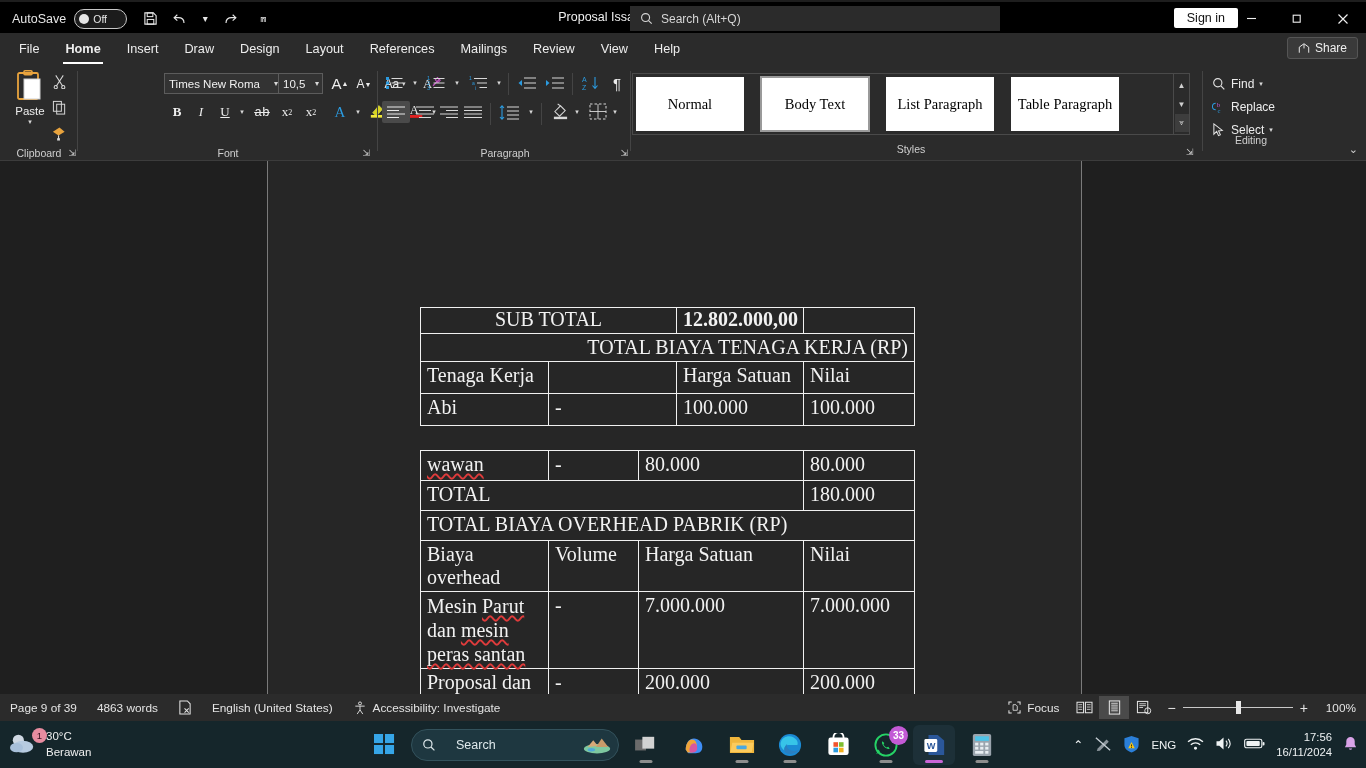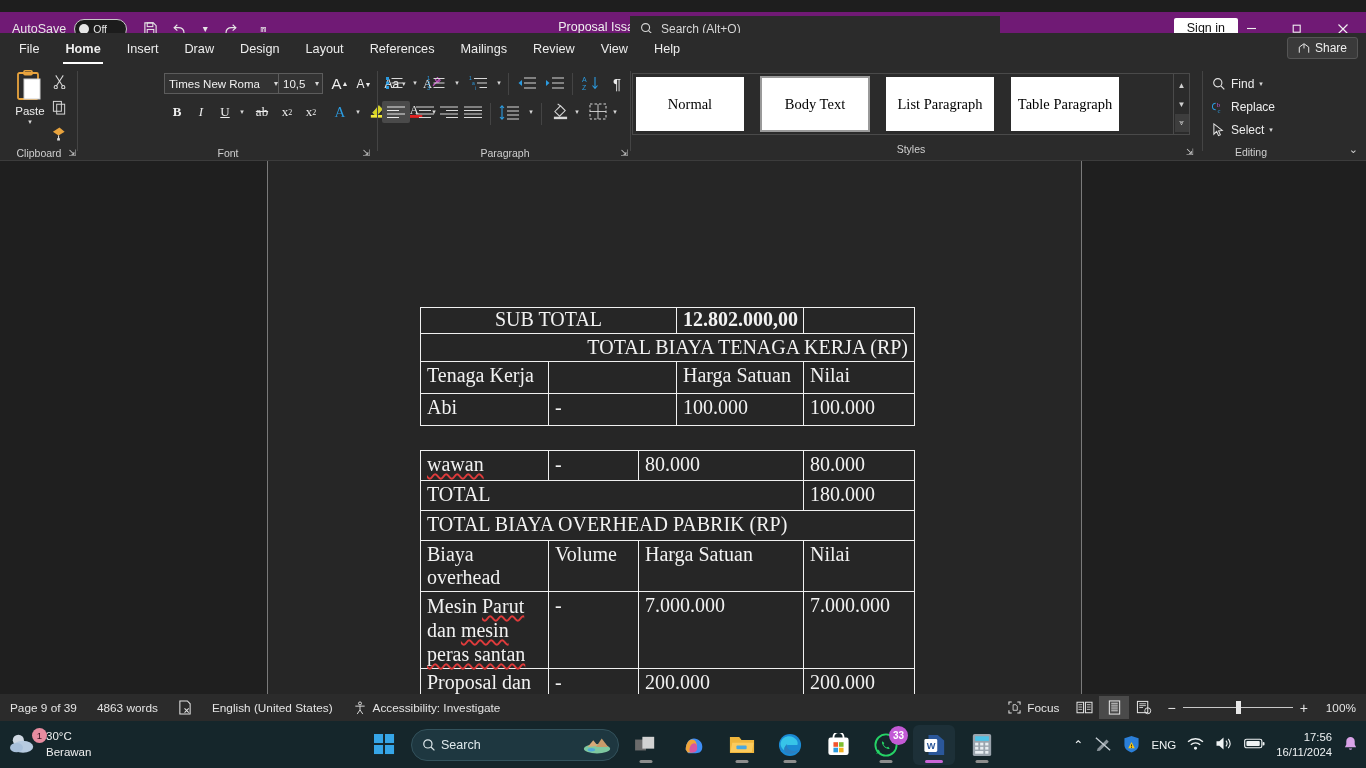--- a/index.html
+++ b/index.html
@@ -8,22 +8,22 @@
     overflow: hidden;
     background: #1e1e1e;
     font-family: "Liberation Sans", sans-serif;
     color: #e8e8e8;
     -webkit-font-smoothing: antialiased;
   }
   .app { position: relative; width: 1366px; height: 768px; }
 
   
   .titlebar {
-    position: absolute; top: 12px; left: 0; width: 1366px; height: 33px;
-    background: #701a75;
+    position: absolute; top: 2px; left: 0; width: 1366px; height: 33px;
+    background: #000000;
     display: flex; align-items: center;
   }
   .autosave-wrap { display: flex; align-items: center; gap: 8px; margin-left: 12px; }
   .autosave-label { font-size: 12.5px; color: #e6e6e6; }
   .toggle {
     width: 53px; height: 20px; border-radius: 10px;
     border: 1px solid #c8c8c8; background: #1c1c1c;
     display: flex; align-items: center; gap: 4px; padding-left: 4px;
     font-size: 10.5px; color: #e6e6e6;
   }
@@ -218,21 +218,21 @@
   }
   .tb-app .dot {
     position: absolute; bottom: 2px; left: 50%; transform: translateX(-50%);
     width: 13px; height: 3px; border-radius: 2px; background: #8d8d8d;
   }
   .tb-app.active-word { background: #1d3038; border-radius: 6px; }
   .tb-app.active-word .dot { width: 18px; background: #c965d6; }
   .search-pill {
     width: 208px; height: 32px; border-radius: 16px;
     background: #1e3740; border: 1px solid #33525c;
-    display: flex; align-items: center; gap: 5px; padding: 0 10px;
+    display: flex; align-items: center; gap: 20px; padding: 0 10px;
     font-size: 12.5px; color: #dfe9ec; position: relative;
   }
   .tray {
     position: absolute; right: 8px; top: 0; height: 47px;
     display: flex; align-items: center; gap: 11px; font-size: 11.5px; color: #eef2f3;
   }
   .clock { text-align: right; line-height: 1.3; font-size: 11.3px; }
   .wa-badge {
     position: absolute; top: 1px; right: -1px; background: #c35ad6; color: #fff;
     border-radius: 50%; width: 19px; height: 19px; font-size: 10px;
@@ -396,21 +396,21 @@
             <path d="M16 4l3 3-2.5 2.5-3-3z" fill="none" stroke="#c44fc4" stroke-width="1.2"></path>
           </svg>
       </div>
 
       <div class="ic" style="left:88px; top:36px; width:22px; font-weight:bold; font-family:'Liberation Serif',serif;">B</div>
       <div class="ic" style="left:112px; top:36px; width:22px; font-style:italic; font-family:'Liberation Serif',serif;">I</div>
       <div class="ic" style="left:136px; top:36px; width:22px; text-decoration:underline; font-family:'Liberation Serif',serif;">U</div>
       <div class="ic" style="left:156px; top:36px; width:16px;">
           <span class="caret-s">▾</span>
         </div>
-      <div class="ic" style="left:172px; top:36px; width:24px; text-decoration:line-through; font-family:Liberation Serif, serif;text-align:center;">ab</div>
+      <div class="ic" style="left:172px; top:36px; width:24px; text-decoration:line-through; font-family:Liberation Mono, monospace;text-align:center;">ab</div>
       <div class="ic" style="left:198px; top:36px; width:22px; font-family:'Liberation Serif',serif;">x<sub style="font-size:8px;">2</sub></div>
       <div class="ic" style="left:222px; top:36px; width:22px; font-family:'Liberation Serif',serif;">x<sup style="font-size:8px;">2</sup></div>
       <div class="ic" style="left:250px; top:36px; width:24px;">
         <span style="color:#2b9be0; font-size:15px; font-family:'Liberation Serif',serif;">A</span>
       </div>
       <div class="ic" style="left:272px; top:36px; width:16px;">
           <span class="caret-s">▾</span>
         </div>
       <div class="ic" style="left:288px; top:34px; width:24px; flex-direction:column;">
         <svg width="18" height="17" viewBox="0 0 20 19">
@@ -582,21 +582,21 @@
         </svg>
       <span>Replace</span>
     </div>
     <div class="edit-item" style="top:58px;">
       <svg width="14" height="14" viewBox="0 0 15 15">
           <path d="M2 1 2 12 5 9 7 13.5 9 12.5 7 8.5 11 8z" fill="none" stroke="#e0e0e0" stroke-width="1.1"></path>
         </svg>
       <span>Select</span>
       <span class="caret-s">▾</span>
     </div>
-    <div style="position:absolute; left:1208px; bottom:2px; width:86px; text-align:center; font-size:10.5px; color:#cfcfcf;">Editing</div>
+    <div style="position:absolute; left:1208px; bottom:14px; width:86px; text-align:center; font-size:10.5px; color:#cfcfcf;">Editing</div>
     <div class="ribbon-collapse">⌄</div>
   </div>
 
   <div class="doc-area">
     <div class="page">
       <div class="page-body" style="left:152px; top:186px; width:498px;">
 
         <table class="wt" style="width:494px;">
           <colgroup>
               <col style="width:128px">

